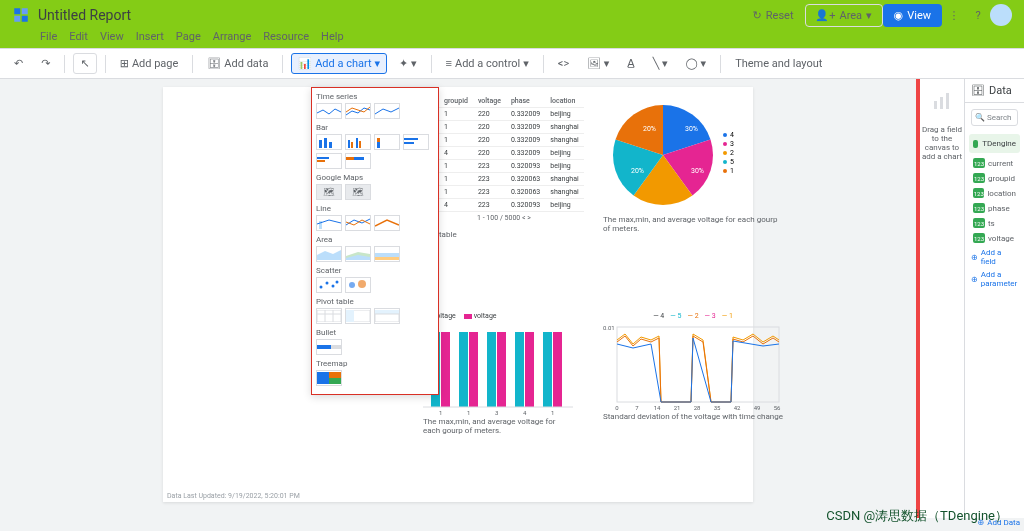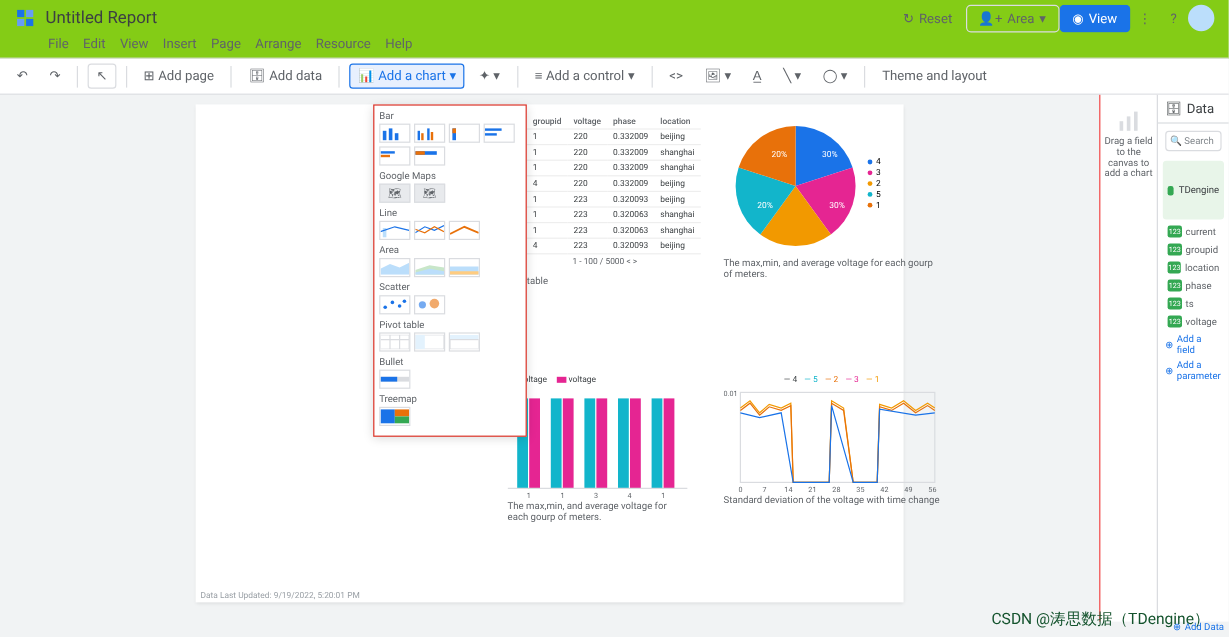--- a/index.html
+++ b/index.html
@@ -20,25 +20,25 @@
 .tbtn.active{background:#e8f0fe;color:#1a73e8;border:1px solid #1a73e8}
 .sep{width:1px;height:18px;background:#dadce0;margin:0 2px}
 .workspace{display:flex;height:calc(100% - 92px)}
 .canvas-area{flex:1;display:flex;justify-content:center;padding:8px 0;overflow:auto}
 .canvas{width:590px;background:#fff;box-shadow:0 1px 3px rgba(0,0,0,0.1);position:relative;height:415px}
 .chartmenu{position:absolute;left:148px;top:0;width:128px;background:#fff;border:1px solid #d93025;box-shadow:0 2px 8px rgba(0,0,0,0.15);z-index:10;padding:4px;font-size:9px;color:#5f6368}
 .cm-section{margin-bottom:4px}
 .cm-label{font-size:8px;margin-bottom:2px}
 .cm-row{display:flex;gap:3px;flex-wrap:wrap}
 .cm-item{width:26px;height:16px;border:1px solid #dadce0;display:flex;align-items:center;justify-content:center;overflow:hidden}
-.sidepanel{width:48px;background:#fff;border-left:1px solid #ef4444;display:flex;flex-direction:column;align-items:center;padding-top:12px;gap:2px;font-size:8px;color:#5f6368;text-align:center}
+.sidepanel{width:48px;background:#fff;border-left:4px solid #ef4444;display:flex;flex-direction:column;align-items:center;padding-top:12px;gap:14px;font-size:8px;color:#5f6368;text-align:center}
 .datapanel{width:60px;background:#fff;border-left:1px solid #dadce0;display:flex;flex-direction:column;font-size:9px}
 .dp-head{display:flex;align-items:center;gap:4px;padding:5px 6px;border-bottom:1px solid #dadce0;font-size:11px}
 .dp-search{margin:6px;padding:3px;border:1px solid #dadce0;border-radius:3px;font-size:8px;color:#80868b}
-.dp-source{margin:2px 4px;padding:20px 4px;background:#e8f5e9;border-radius:3px;font-size:8px;display:flex;align-items:center;gap:4px}
+.dp-source{margin:2px 4px;padding:5px 4px;background:#e8f5e9;border-radius:3px;font-size:8px;display:flex;align-items:center;gap:4px}
 .dp-field{margin:1px 4px;padding:2px 4px;font-size:8px;display:flex;align-items:center;gap:3px;color:#5f6368}
 .dp-badge{width:12px;height:10px;border-radius:2px;font-size:6px;display:inline-flex;align-items:center;justify-content:center;color:#fff}
 .dp-add{color:#1a73e8;font-size:8px;padding:2px 6px;display:flex;align-items:center;gap:3px}
 .tbl{font-size:7px;border-collapse:collapse}
 .tbl th,.tbl td{padding:2px 5px;text-align:left;border-bottom:1px solid #eee}
 .tbl th{font-weight:500;color:#5f6368}
 .caption{font-size:8px;color:#5f6368;}
 .pager{font-size:7px;color:#5f6368;text-align:center;padding:2px 4px}
 .footer-txt{position:absolute;bottom:2px;left:4px;font-size:7px;color:#9aa0a6}
 .watermark{position:absolute;right:16px;bottom:6px;font-size:13px;color:#14532d}
@@ -99,20 +99,41 @@
   <span class="tbtn">◯ ▾</span>
   <div class="sep"></div>
   <span class="tbtn">Theme and layout</span>
 </div>
 
 <div class="workspace">
   <div class="canvas-area">
     <div class="canvas">
 
       <div class="chartmenu">
+        <div class="cm-section">
+            <div class="cm-label">Time series</div>
+            <div class="cm-row">
+              <span class="cm-item">
+                <svg width="24" height="12">
+                  <polyline points="0,8 6,5 12,9 18,4 24,7" fill="none" stroke="#1a73e8" stroke-width="1"></polyline>
+                </svg>
+              </span>
+              <span class="cm-item">
+                <svg width="24" height="12">
+                  <polyline points="0,10 6,6 12,8 18,3 24,5" fill="none" stroke="#1a73e8"></polyline>
+                  <polyline points="0,7 6,3 12,5 18,7 24,2" fill="none" stroke="#e8710a"></polyline>
+                </svg>
+              </span>
+              <span class="cm-item">
+                <svg width="24" height="12">
+                  <polyline points="0,9 8,4 16,7 24,3" fill="none" stroke="#1a73e8"></polyline>
+                </svg>
+              </span>
+            </div>
+          </div>
         <div class="cm-section">
             <div class="cm-label">Bar</div>
             <div class="cm-row">
               <span class="cm-item">
                 <svg width="24" height="12">
                   <rect x="2" y="4" width="3" height="8" fill="#1a73e8"></rect>
                   <rect x="7" y="2" width="3" height="10" fill="#1a73e8"></rect>
                   <rect x="12" y="6" width="3" height="6" fill="#1a73e8"></rect>
                 </svg>
               </span>

